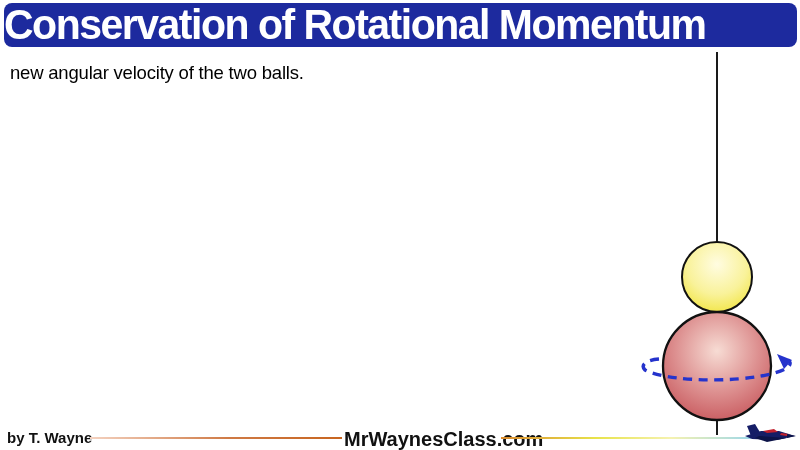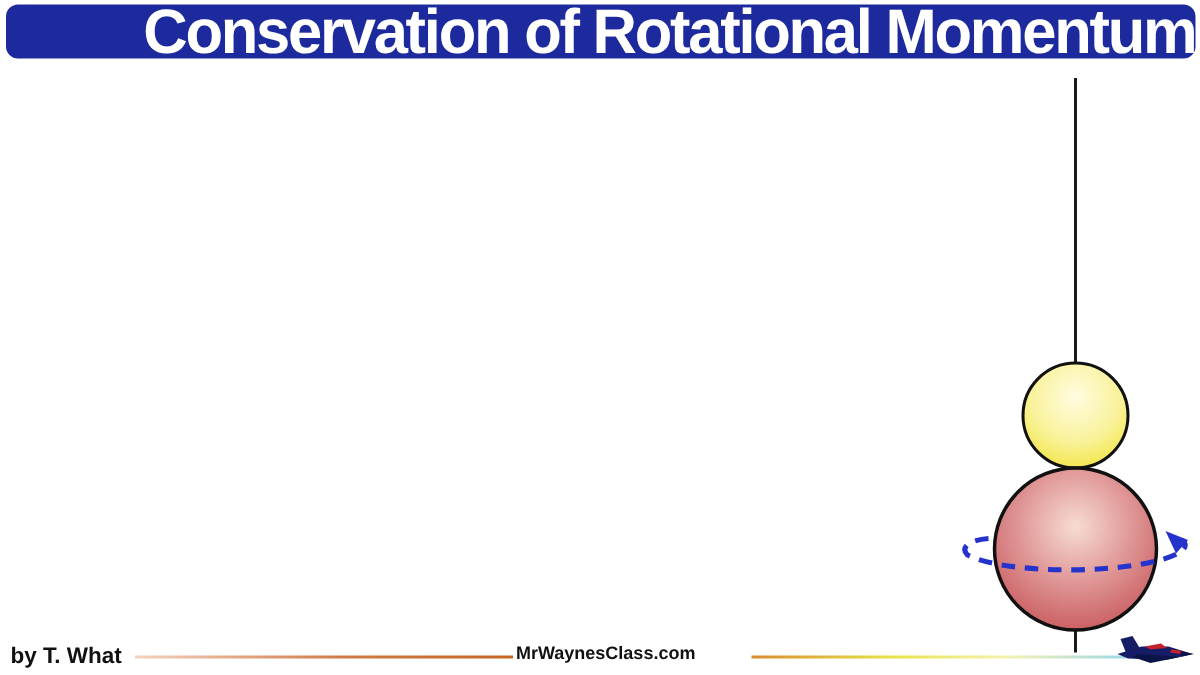--- a/index.html
+++ b/index.html
@@ -8,24 +8,24 @@
     position: relative;
     background: #ffffff;
     font-family: "Liberation Sans", sans-serif;
     overflow: hidden;
   }
 
   
   .banner {
     position: absolute;
     left: 4px; top: 3px;
-    width: 793px; height: 36px;
+    width: 793px; height: 44px;
     background: var(--banner-bg, #1d2a9e);
     border-radius: 8px;
-    display: flex; align-items: center; justify-content: flex-end;
+    display: flex; align-items: center; justify-content: flex-start;
     overflow: hidden;
   }
   .banner .title {
     color: var(--banner-fg, #ffffff);
     font-size: 41px;
     font-weight: 800;
     letter-spacing: -1.5px;
     white-space: nowrap;
     transform: scaleY(1.02);
   }
@@ -59,39 +59,40 @@
   .rot-arrow { fill: var(--rot, #2533cc); }
 
   
   .footer-author {
     position: absolute; left: 7px; top: 429px;
     font-size: 15px; font-weight: bold; color: #111;
     white-space: nowrap;
   }
   .footer-site {
     position: absolute; left: 344px; top: 428px;
-    font-size: 12px; font-weight: bold; color: #111;
+    font-size: 20px; font-weight: bold; color: #111;
     white-space: nowrap;
   }
   .divider { position: absolute; top: 437px; height: 2px; }
   .divider-left { left: 90px; width: 252px; }
   .divider-right { left: 501px; width: 250px; }
   .jet { position: absolute; left: 743px; top: 423px; }
   .jet-body { fill: var(--jet-body, #151d66); }
   .jet-dark { fill: var(--jet-dark, #0c1348); }
   .jet-accent { fill: var(--jet-accent, #c2222e); }
 </style>
 </head>
 <body>
 
 <div class="banner">
   <span class="title">Conservation of Rotational Momentum</span>
 </div>
 
 <div class="problem">
+    <div class="problem-line">new angular velocity of the two balls.</div>
   </div>
 
 <svg class="diagram" width="800" height="450" viewBox="0 0 800 450">
   <defs>
     <radialGradient id="gradYellow" cx="50%" cy="32%" r="78%">
       <stop class="yb0" offset="0%"></stop>
       <stop class="yb1" offset="55%"></stop>
       <stop class="yb2" offset="100%"></stop>
     </radialGradient>
     <radialGradient id="gradRed" cx="50%" cy="36%" r="80%">
@@ -103,21 +104,21 @@
 
   <line id="cord-line" x1="717" y1="52" x2="717" y2="435"></line>
 
   <circle class="ball-yellow" cx="717" cy="277" r="35" fill="url(#gradYellow)"></circle>
   <circle class="ball-red" cx="717" cy="366" r="54" fill="url(#gradRed)"></circle>
 
   <path class="rot-path" d="M 659 359 C 646 360, 640 365, 645 370 C 672 384, 762 383, 787 368 C 791 365, 791 362, 788 360"></path>
   <polygon class="rot-arrow" points="777,354 792,360 784,369"></polygon>
 </svg>
 
-<span class="footer-author">by T. What</span>
+<span class="footer-author">by T. Wayne</span>
 <div class="divider divider-left" style="background: linear-gradient(90deg, rgb(244, 210, 192), rgb(207, 122, 69) 55%, rgb(200, 101, 31));"></div>
 <span class="footer-site">MrWaynesClass.com</span>
 <div class="divider divider-right" style="background: linear-gradient(90deg, rgb(217, 139, 46), rgb(232, 227, 74) 38%, rgb(245, 242, 176) 68%, rgb(159, 216, 232));"></div>
 
 <svg class="jet" width="54" height="24" viewBox="0 0 54 24">
   <polygon class="jet-body" points="4,3 12,1 18,11 8,13"></polygon>
   <polygon class="jet-body" points="2,13 18,8 36,8 52,13 34,17 9,16"></polygon>
   <polygon class="jet-dark" points="16,13 44,15 24,19 12,15"></polygon>
   <polygon class="jet-accent" points="20,8 31,6 35,9 24,10"></polygon>
   <polygon class="jet-accent" points="38,10 46,11 44,13 37,12"></polygon>

